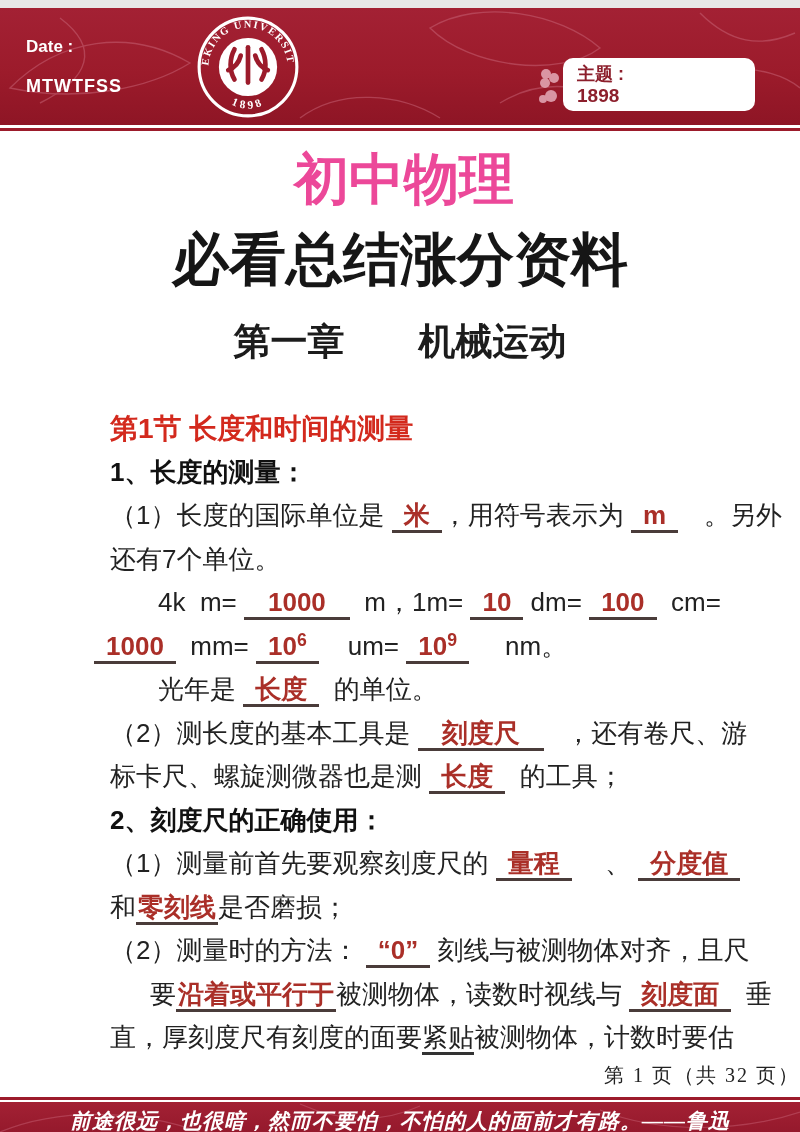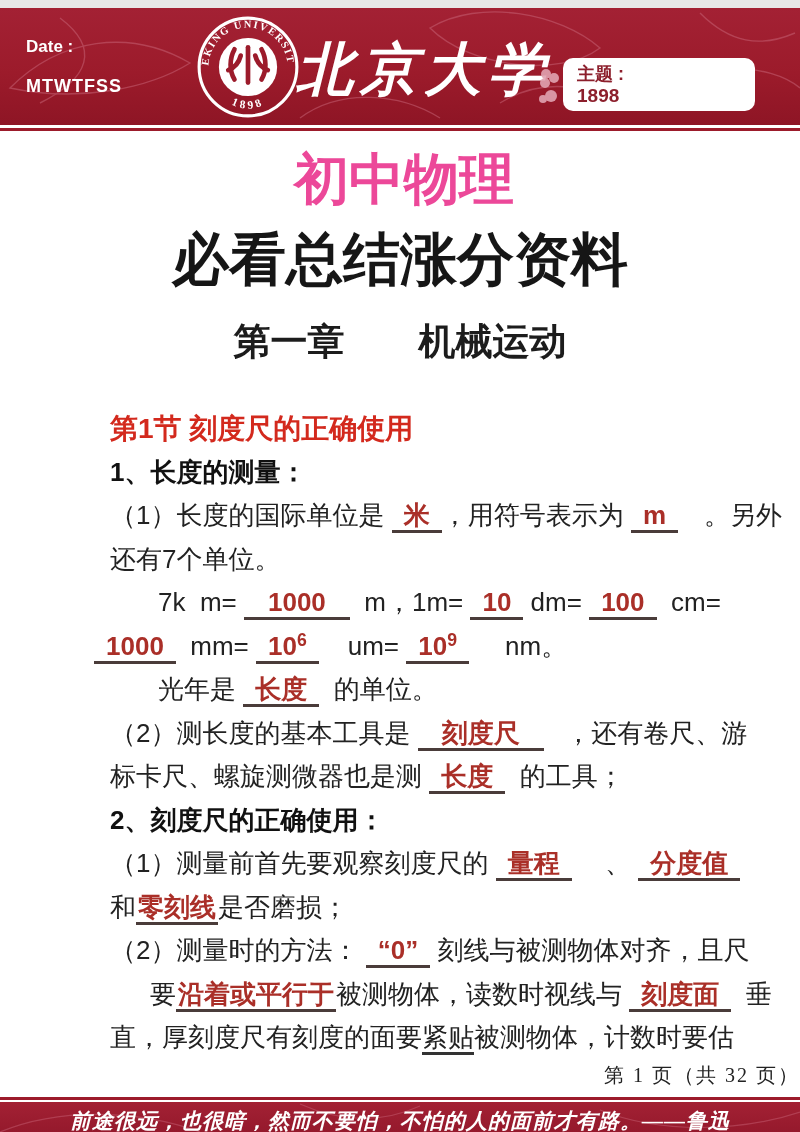--- a/index.html
+++ b/index.html
@@ -131,21 +131,20 @@
         <path d="M63 33 c5 9 5 21 0 29"></path>
       </g>
       <text font-size="10" font-weight="bold" fill="#ffffff" letter-spacing="1.6" font-family="Liberation Serif, DejaVu Serif, serif">
         <textPath href="#arcTop" startOffset="50%" text-anchor="middle">PEKING UNIVERSITY</textPath>
       </text>
       <text font-size="11" font-weight="bold" fill="#ffffff" letter-spacing="3" font-family="Liberation Serif, DejaVu Serif, serif">
         <textPath href="#arcBot" startOffset="50%" text-anchor="middle">1898</textPath>
       </text>
     </svg>
 
-    <div class="uni-name">北京大学</div>
 
     <svg class="flower" style="left:537px;top:58px" width="26" height="40" viewBox="0 0 26 40">
       <g fill="#e1a3b1" opacity="0.9">
         <circle cx="9" cy="8" r="5"></circle>
           <circle cx="17" cy="12" r="5"></circle>
         <circle cx="8" cy="17" r="5"></circle>
           <circle cx="14" cy="30" r="6"></circle>
         <circle cx="6" cy="33" r="4"></circle>
       </g>
     </svg>
@@ -155,25 +154,25 @@
       <div class="tv">1898</div>
     </div>
   </div>
   <div class="header-rule"></div>
 
   <div class="title-subject">初中物理</div>
   <div class="title-main">必看总结涨分资料</div>
   <div class="title-chapter">第一章　　机械运动</div>
 
   <div class="content">
-      <div class="line section"><span>第1节 刻度尺的正确使用</span></div>
+      <div class="line section"><span>第1节 长度和时间的测量</span></div>
       <div class="line bold"><span>1、长度的测量：</span></div>
       <div class="line"><span>（1）长度的国际单位是 </span><span class="ans">米</span><span>，用符号表示为 </span><span class="ans">m</span><span>　。另外</span></div>
       <div class="line"><span>还有7个单位。</span></div>
-      <div class="line ind"><span>7k  m= </span><span class="ans wide">1000</span><span>  m，1m= </span><span class="ans">10</span><span> dm= </span><span class="ans">100</span><span>  cm=</span></div>
+      <div class="line ind"><span>4k  m= </span><span class="ans wide">1000</span><span>  m，1m= </span><span class="ans">10</span><span> dm= </span><span class="ans">100</span><span>  cm=</span></div>
       <div class="line outd"><span class="ans">1000</span><span>  mm= </span><span class="ans">10<span class="sup">6</span></span><span>    um= </span><span class="ans">10<span class="sup">9</span></span><span>     nm。</span></div>
       <div class="line ind"><span>光年是 </span><span class="ans">长度</span><span>  的单位。</span></div>
       <div class="line"><span>（2）测长度的基本工具是 </span><span class="ans wide">刻度尺</span><span>   ，还有卷尺、游</span></div>
       <div class="line"><span>标卡尺、螺旋测微器也是测 </span><span class="ans">长度</span><span>  的工具；</span></div>
       <div class="line bold"><span>2、刻度尺的正确使用：</span></div>
       <div class="line"><span>（1）测量前首先要观察刻度尺的 </span><span class="ans">量程</span><span>　 、 </span><span class="ans">分度值</span></div>
       <div class="line"><span>和</span><span class="ans tight">零刻线</span><span>是否磨损；</span></div>
       <div class="line"><span>（2）测量时的方法： </span><span class="ans">“0”</span><span> 刻线与被测物体对齐，且尺</span></div>
       <div class="line ind2"><span>要</span><span class="ans tight">沿着或平行于</span><span>被测物体，读数时视线与 </span><span class="ans">刻度面</span><span>  垂</span></div>
       <div class="line"><span>直，厚刻度尺有刻度的面要</span><span class="ublack">紧贴</span><span>被测物体，计数时要估</span></div>

